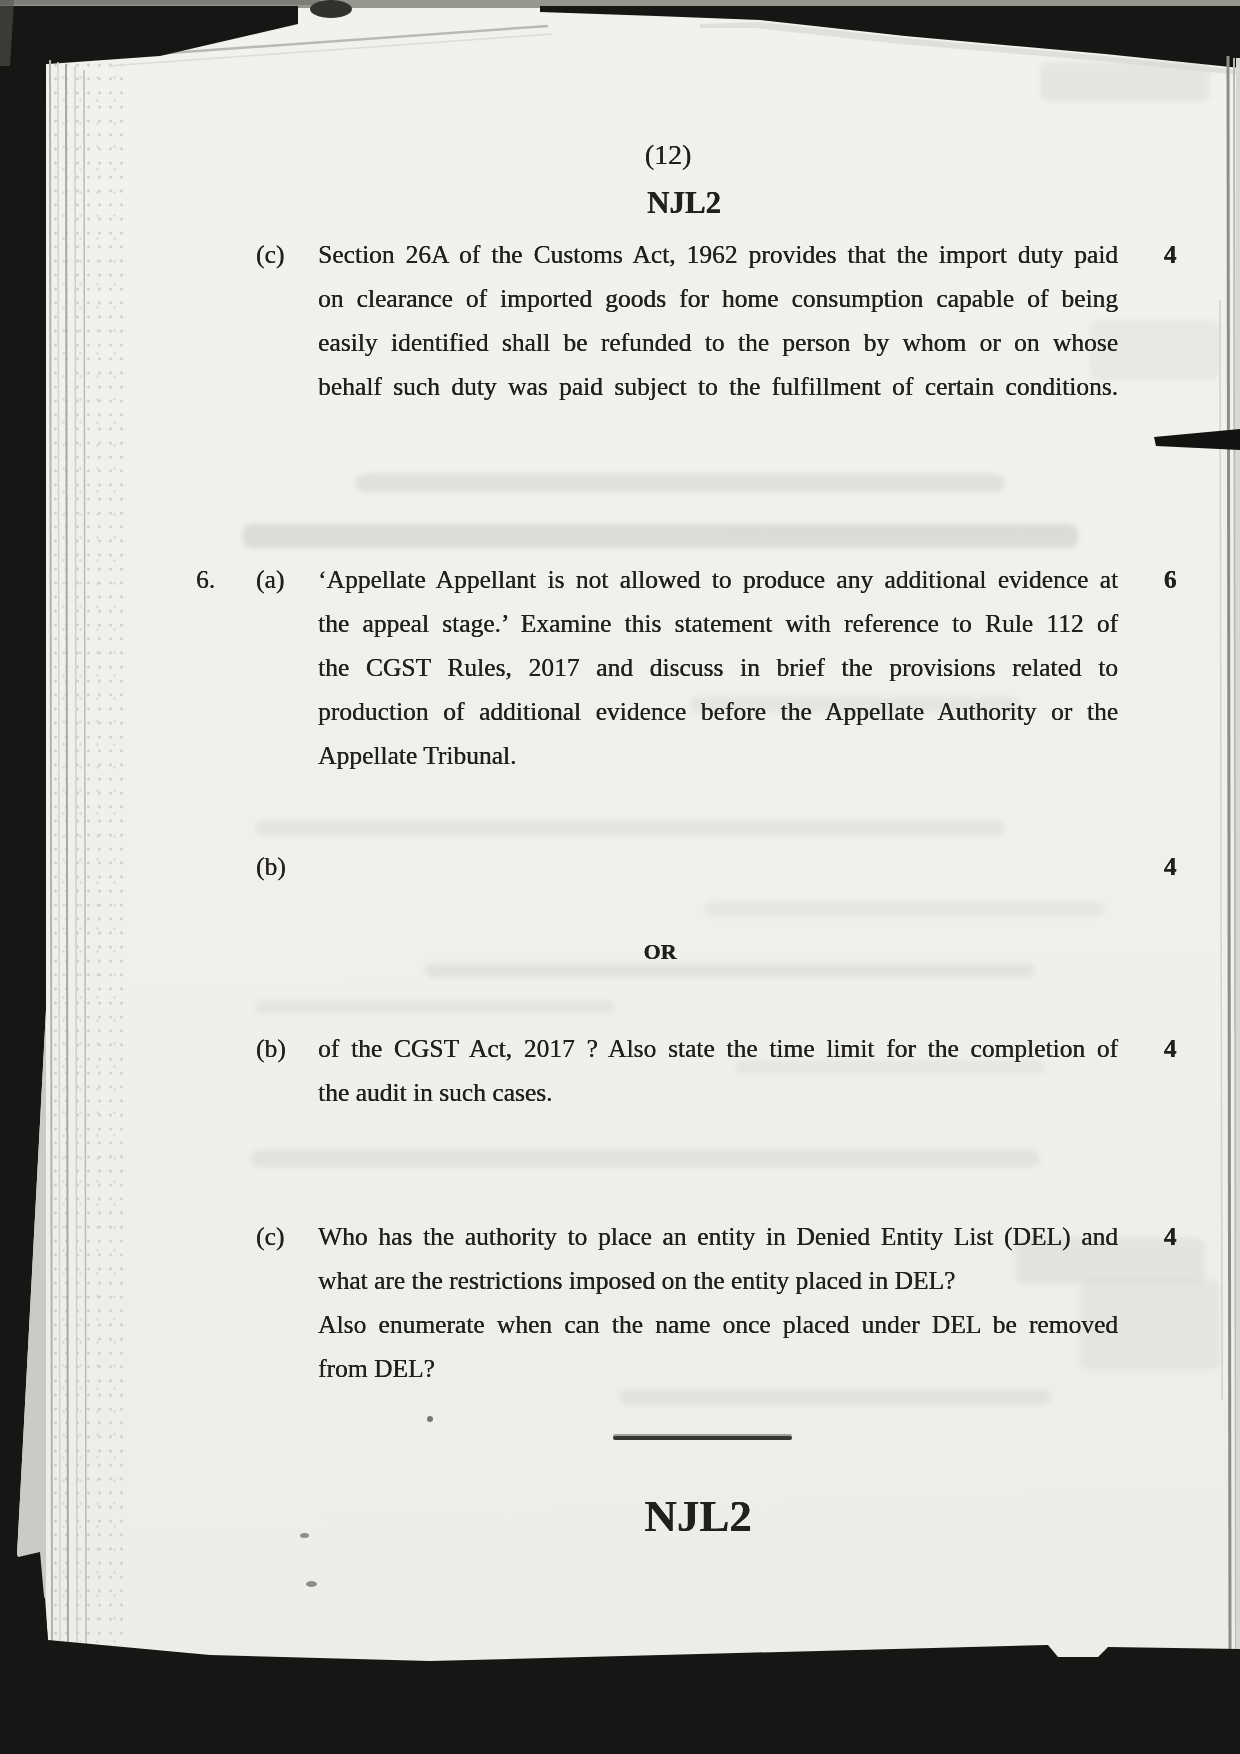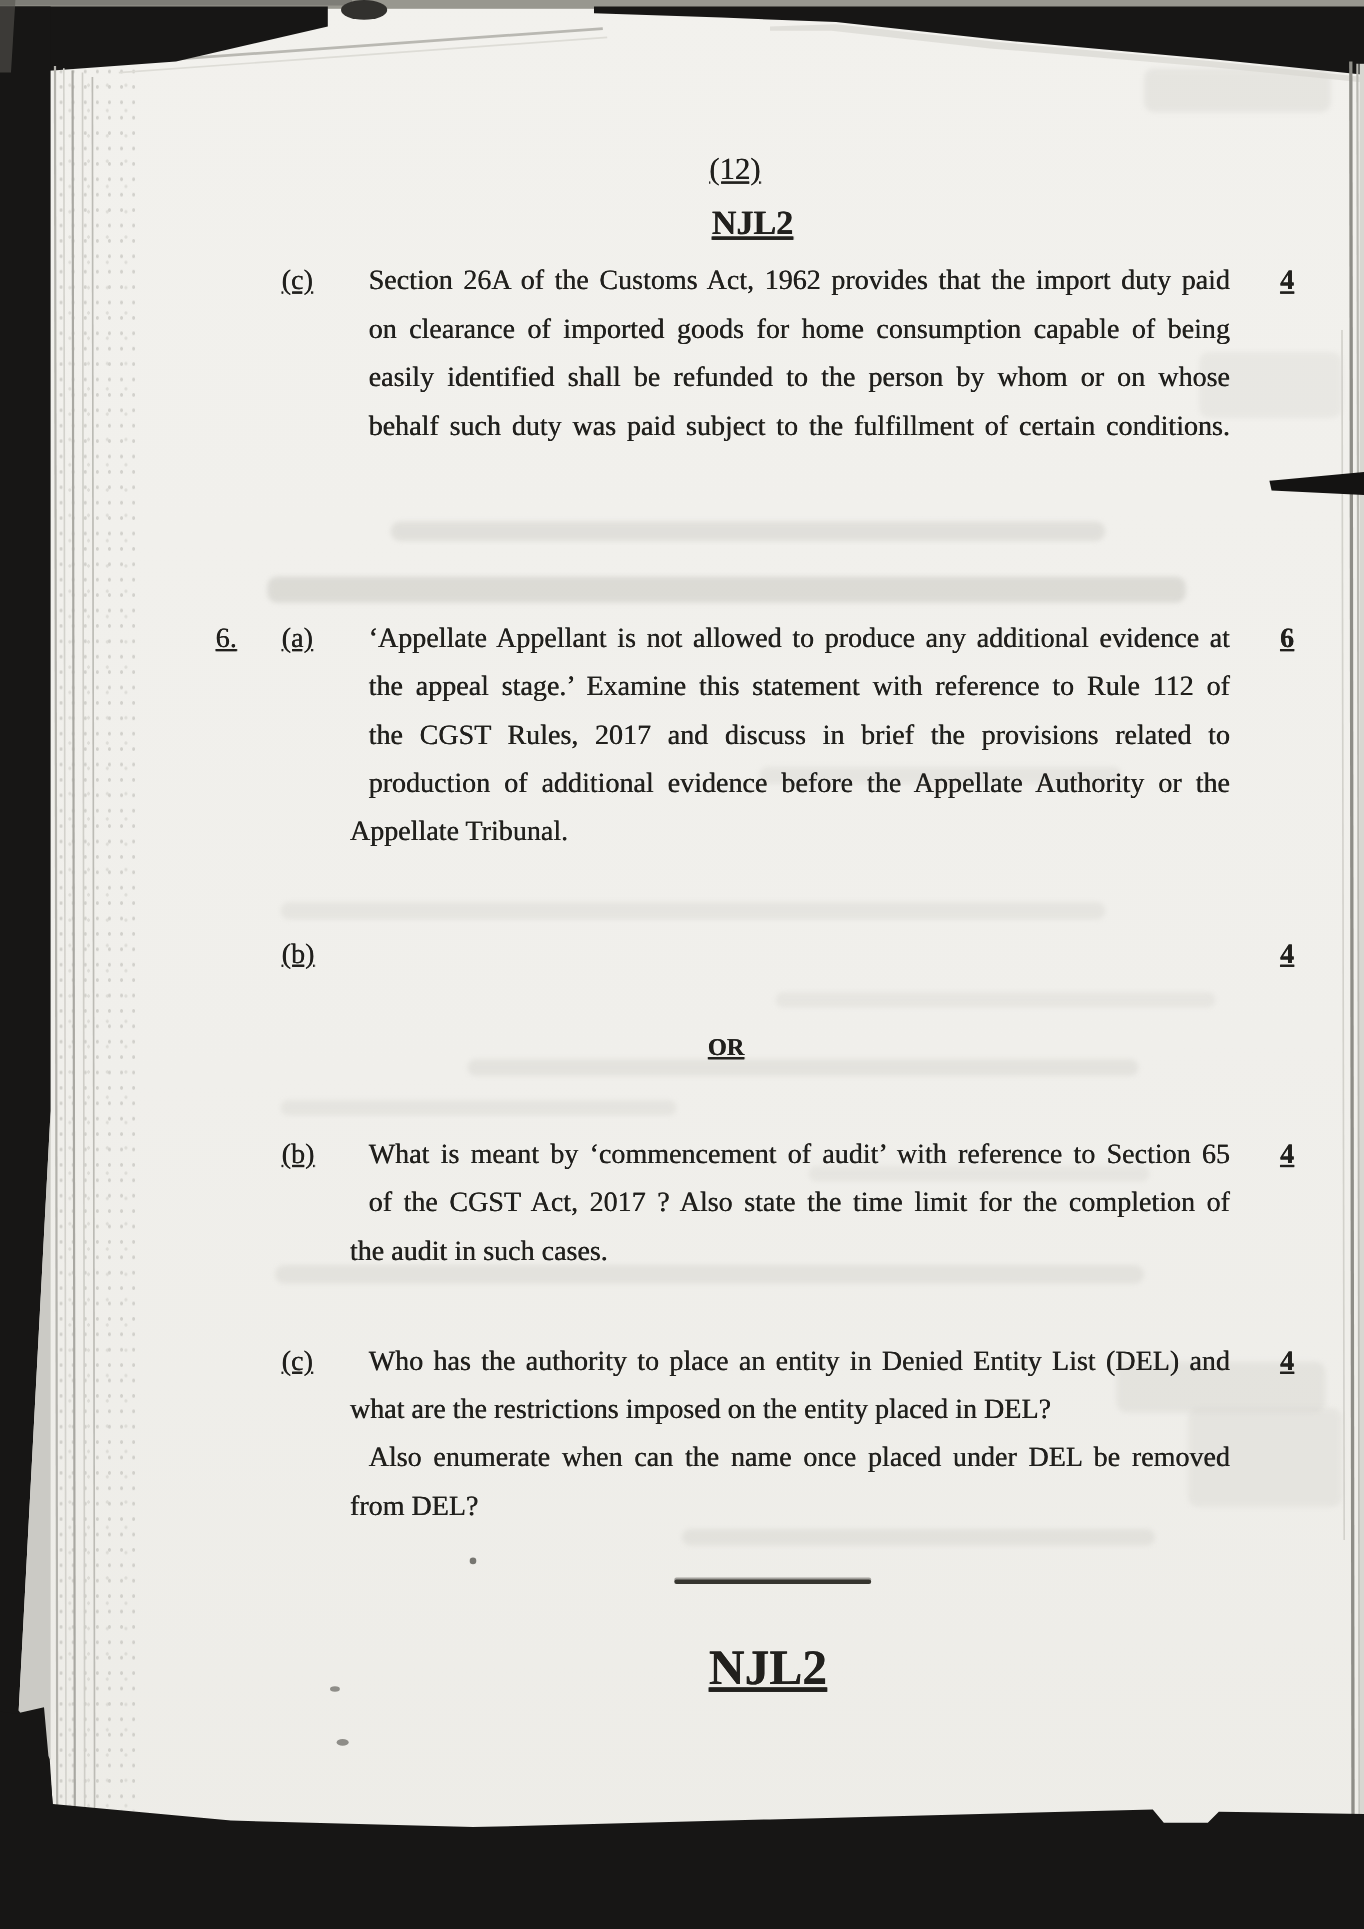--- a/index.html
+++ b/index.html
@@ -16,25 +16,25 @@
     background-size:11px 14px,17px 23px;background-position:0 0,5px 8px;
     opacity:.55;
   }
   
   .ghost{
     position:absolute;background:#cbcac4;border-radius:9px;filter:blur(2.6px);
   }
   .speck{position:absolute;background:#504f4a;border-radius:50%;filter:blur(.4px);}
   
   .tl{position:absolute;line-height:44px;font-size:25.5px;
-      text-shadow:0.35px 0 0 currentColor;text-decoration:underline;}
+      text-shadow:0.35px 0 0 currentColor;}
   .block{position:absolute;left:318px;width:800px;}
   .block .ln{height:44px;line-height:44px;font-size:25.5px;white-space:nowrap;
              text-shadow:0.35px 0 0 currentColor;}
-  .block .ln.just{white-space:normal;text-align:justify;text-align-last:justify;margin-left:17px;}
+  .block .ln.just{white-space:normal;text-align:justify;text-align-last:justify;}
   .marker{position:absolute;left:256px;width:56px;}
   .qnum{position:absolute;left:196px;width:50px;}
   .mark{position:absolute;left:1145px;width:50px;text-align:center;font-weight:bold;}
   .center{text-align:center;}
   .b{font-weight:bold;}
   #hr-rule{position:absolute;left:613px;top:1436px;width:179px;height:4px;
      background:#36352f;border-radius:2px;box-shadow:0 -2px 0 rgba(70,69,64,.45);}
   svg{position:absolute;left:0;top:0;}
 </style>
 </head>
@@ -87,21 +87,20 @@
   </div>
 
   <div class="tl marker" style="top:845px;">(b)</div>
   <div class="tl mark" style="top:845px;">4</div>
 
   <div class="tl center b" style="left:610px;top:930px;width:100px;font-size:22px;">OR</div>
 
   <div class="tl marker" style="top:1027px;">(b)</div>
   <div class="tl mark" style="top:1027px;">4</div>
   <div class="block" style="top:1027px;">
-    <div class="ln just">What is meant by ‘commencement of audit’ with reference to Section 65</div>
     <div class="ln just">of the CGST Act, 2017 ? Also state the time limit for the completion of</div>
     <div class="ln">the audit in such cases.</div>
   </div>
 
   <div class="tl marker" style="top:1215px;">(c)</div>
   <div class="tl mark" style="top:1215px;">4</div>
   <div class="block" style="top:1215px;">
     <div class="ln just">Who has the authority to place an entity in Denied Entity List (DEL) and</div>
     <div class="ln">what are the restrictions imposed on the entity placed in DEL?</div>
     <div class="ln just">Also enumerate when can the name once placed under DEL be removed</div>

